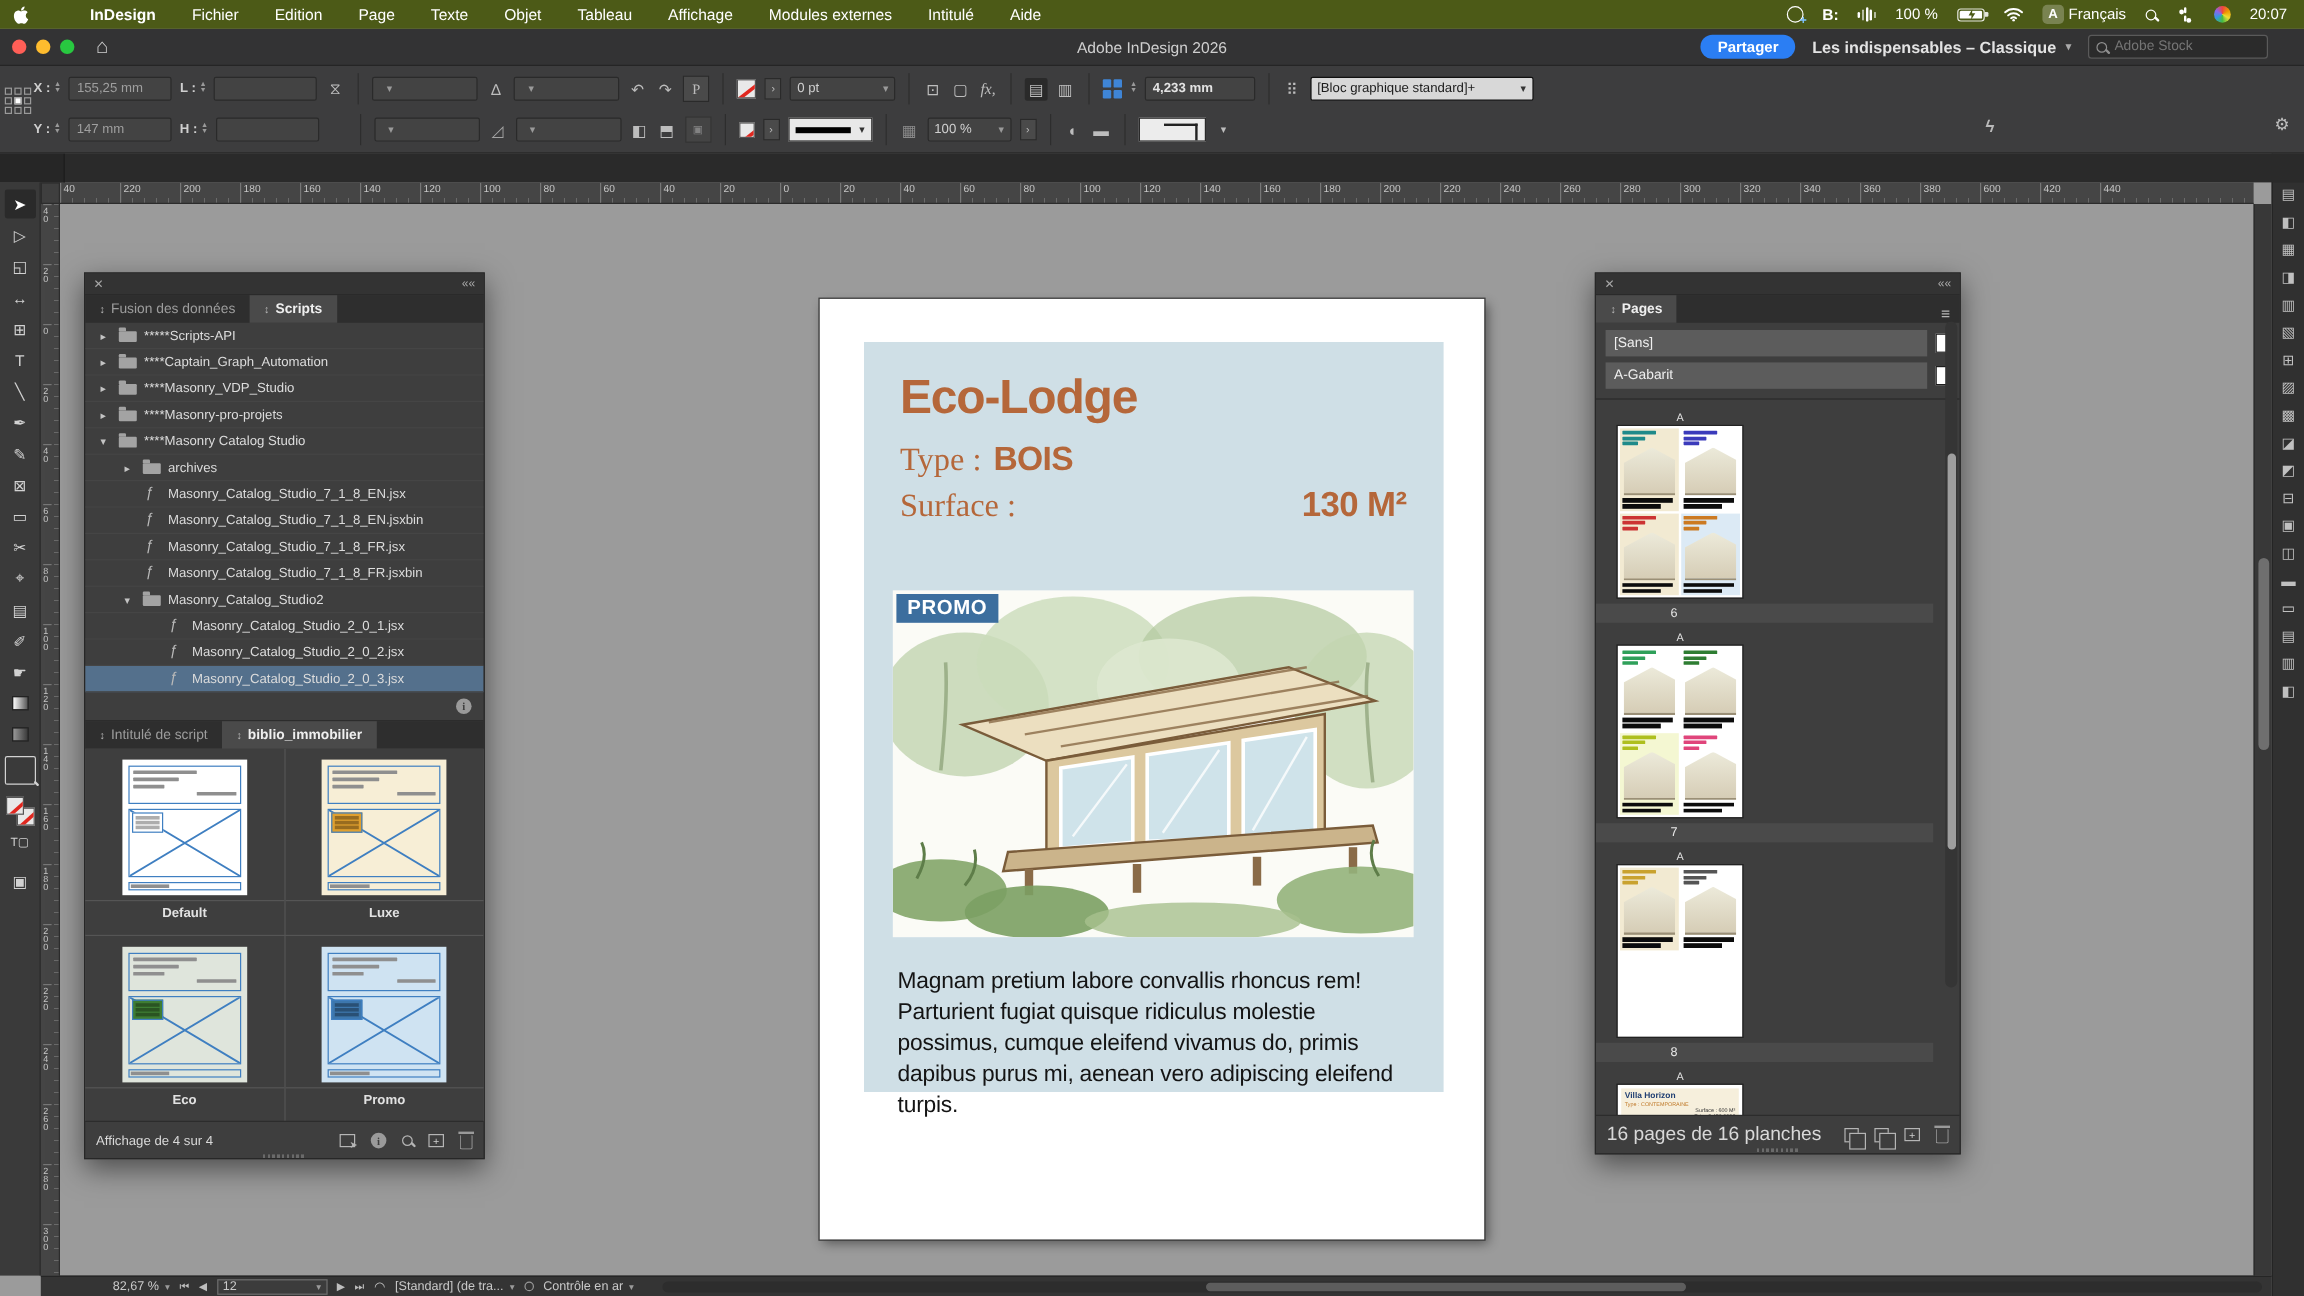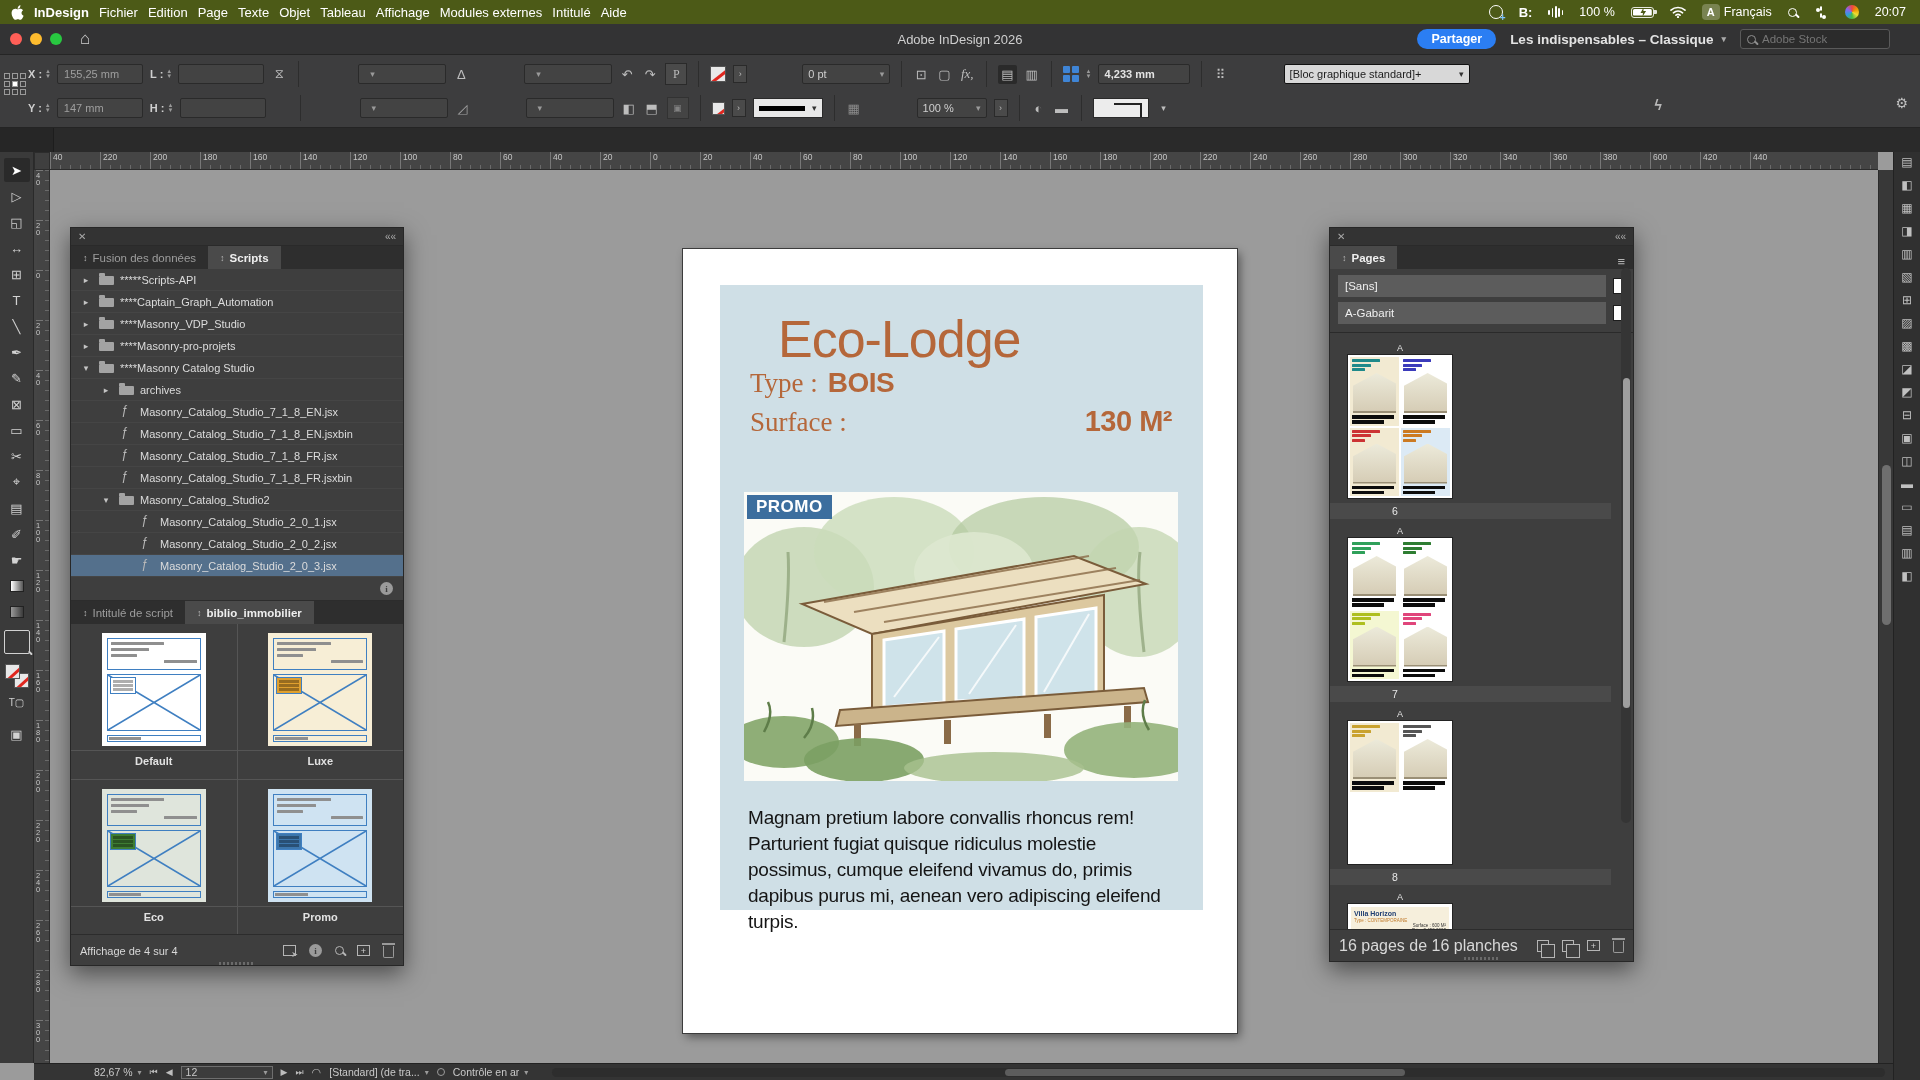--- a/index.html
+++ b/index.html
@@ -3,21 +3,21 @@
 <meta charset="utf-8">
 <style>
   * { margin:0; padding:0; box-sizing:border-box; }
   html,body { width:1920px; height:1080px; overflow:hidden; background:#9b9b9b;
     font-family:"Liberation Sans", sans-serif; -webkit-font-smoothing:antialiased; }
 
   
   .menubar { position:absolute; left:0; top:0; width:1920px; height:24px; background:#4c5a17;
     display:flex; align-items:center; color:#fff; font-size:13px; z-index:60; }
   .menubar .apple { width:34px; display:flex; justify-content:center; }
-  .menu-items { display:flex; gap:10px; }
+  .menu-items { display:flex; gap:30px;margin-left:41px; }
   .menu-items .mi { cursor:default; }
   .menu-items .mi:first-child { font-weight:700; }
   .mb-right { margin-left:auto; display:flex; align-items:center; gap:16px; padding-right:14px; font-size:12.5px; }
   .statico { display:inline-flex; align-items:center; gap:4px; }
   .battery { width:23px; height:11px; border:1px solid rgba(255,255,255,.85); border-radius:3px; position:relative; }
   .battery::after { content:""; position:absolute; right:-4px; top:2.5px; width:2.5px; height:4px; background:rgba(255,255,255,.85); border-radius:0 1px 1px 0; }
   .battery i { position:absolute; inset:1px; background:#fff; border-radius:1.5px;
     clip-path:polygon(0 0,100% 0,100% 100%,0 100%); }
   .battery b { position:absolute; left:8px; top:0px; width:7px; height:9px; background:#4c5a17;
     clip-path:polygon(55% 0,10% 60%,45% 60%,40% 100%,90% 40%,52% 40%); }
@@ -61,21 +61,21 @@
   .proxy { position:absolute; left:4px; top:18px; width:22px; height:22px;
     display:grid; grid-template:repeat(3,1fr)/repeat(3,1fr); gap:1.5px; }
   .proxy i { border:1px solid #9a9a9a; } .proxy i.c { background:#fff; }
   .fld { display:flex; align-items:center; gap:3px; }
   .fld .lab { font-size:11px; color:#cfcfcf; font-weight:700; }
   .stepper { width:9px; height:20px; display:flex; flex-direction:column; justify-content:center; color:#9a9a9a; font-size:6px; line-height:5px; }
   .stepper::before{content:"▲";} .stepper::after{content:"▼";}
   .fbox { height:20px; background:#434343; border:1px solid #2a2a2a; border-radius:2px;
     display:flex; align-items:center; padding:0 6px; font-size:11px; color:#9f9f9f; }
   .sel { height:20px; background:#434343; border:1px solid #2a2a2a; border-radius:2px;
-    display:flex; align-items:center; justify-content:space-between; padding:0 5px; font-size:11px; color:#cfcfcf;margin-left:48px; }
+    display:flex; align-items:center; justify-content:space-between; padding:0 5px; font-size:11px; color:#cfcfcf; }
   .sel::after { content:"▾"; color:#9a9a9a; font-size:9px; margin-left:6px; }
   .sel.light { background:#d8d8d8; color:#1c1c1c; border-color:#111; }
   .sel.light::after { color:#333; }
   .vline { width:1px; height:26px; background:#2d2d2d; margin:0 4px; }
   .cp-ic { font-size:13px; color:#bdbdbd; min-width:16px; text-align:center; }
   .swatch { width:16px; height:16px; background:#e9e9e9; border:1px solid #555; position:relative; overflow:hidden; }
   .swatch::after { content:""; position:absolute; left:-3px; top:6px; width:28px; height:2.5px; background:#e0271f; transform:rotate(-38deg); }
   .minibtn { width:14px; height:18px; background:#4a4a4a; border:1px solid #2a2a2a; color:#bbb;
     display:flex; align-items:center; justify-content:center; font-size:9px; }
   .strokeprev { width:70px; height:20px; background:#e8e8e8; border:1px solid #2a2a2a; display:flex; align-items:center; padding:0 5px; justify-content:space-between; }
@@ -128,21 +128,21 @@
 
   
   .canvas { position:absolute; left:50px; top:170px; width:1828px; height:893px; background:#9b9b9b; z-index:1; }
   .vscroll { position:absolute; right:27px; top:170px; width:15px; height:893px; background:#383838; border-left:1px solid #2a2a2a; z-index:36; }
   .vscroll i { position:absolute; left:3px; width:9px; border-radius:5px; background:#6f6f6f; }
 
   
   .page { position:absolute; left:633px; top:79px; width:554px; height:784px; background:#fff;
     outline:1px solid #3c3c3c; box-shadow:3px 4px 9px rgba(0,0,0,.45); }
   .flyer { position:absolute; left:37px; top:36px; width:483px; height:625px; background:#cfdfe6; }
-  .fl-title { position:absolute; left:30px; top:24px; font-size:52px; font-weight:400; letter-spacing:-1px; color:#b5673a;margin-left:28px; }
+  .fl-title { position:absolute; left:30px; top:24px; font-size:40px; font-weight:700; letter-spacing:-1px; color:#b5673a; }
   .fl-row { position:absolute; left:30px; right:31px; display:flex; align-items:baseline; color:#b5673a; }
   .fl-type { top:82px; } .fl-surface { top:120px; justify-content:space-between; } .fl-price { top:158px; justify-content:flex-end; }
   .serif { font-family:"Liberation Serif", serif; font-size:27px; }
   .bigval { font-weight:700; font-size:29px; letter-spacing:-0.5px; margin-left:10px; }
   .fl-img { position:absolute; left:24px; top:207px; width:434px; height:289px; background:#fbfbf7; overflow:hidden; }
   .promo { position:absolute; left:3px; top:3px; background:#3c6e9e; color:#fff; font-weight:700; font-size:17px;
     padding:2px 9px; letter-spacing:0.5px; }
   .fl-body { position:absolute; left:28px; top:520px; width:428px; font-size:19px; line-height:26px; color:#141414; letter-spacing:-0.2px; }
 
   

